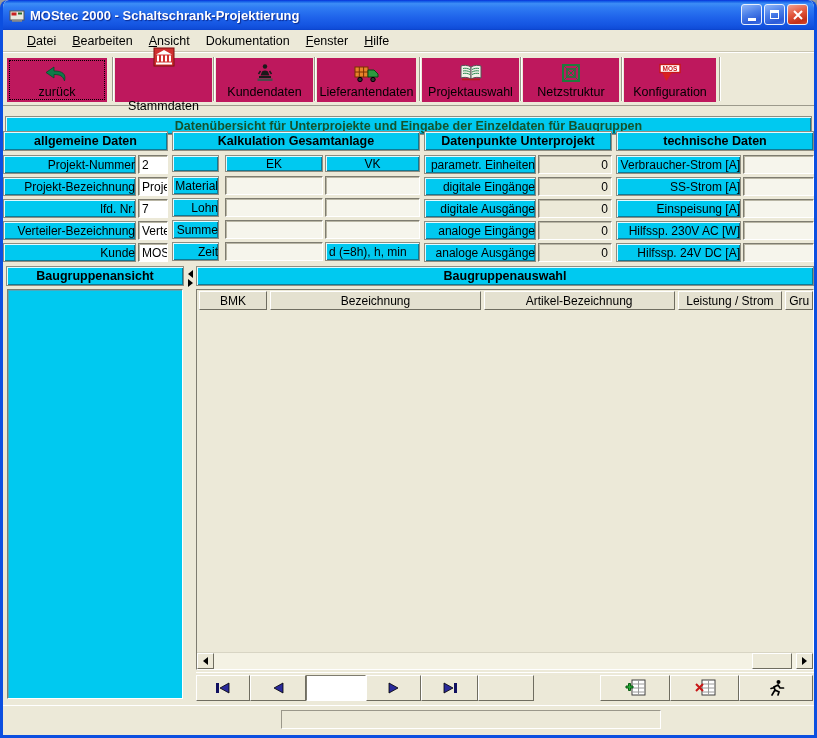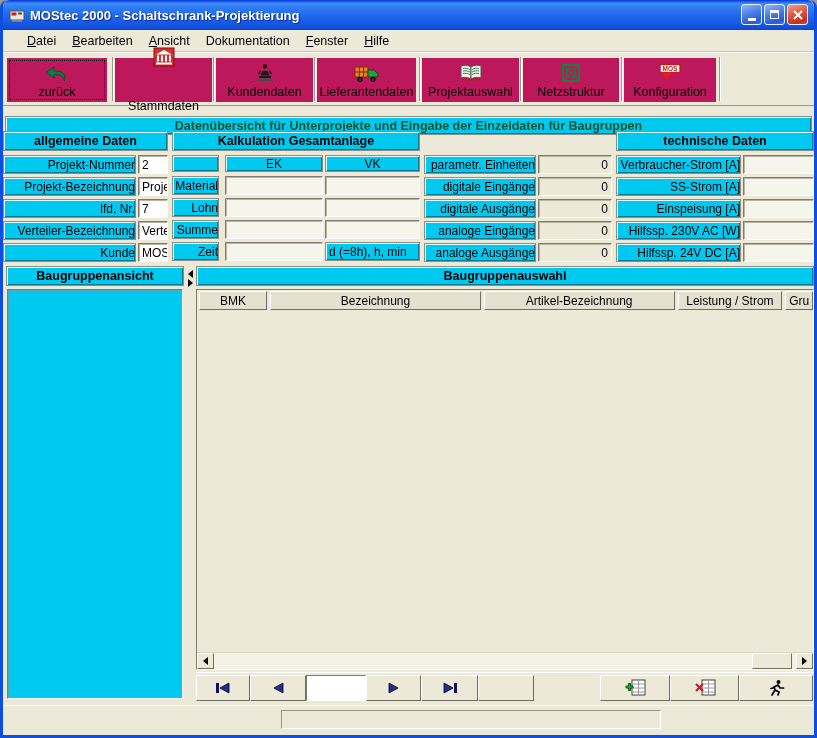--- a/index.html
+++ b/index.html
@@ -335,20 +335,21 @@
     <div class="lbl cyan-raised r2 c0">Summe</div>
     <div class="fld soft r2 c1"></div>
     <div class="fld soft r2 c2"></div>
 
     <div class="lbl cyan-raised r3 c0">Zeit</div>
     <div class="fld soft r3 c1"></div>
     <div class="lbl cyan-raised r3 c2 left">d (=8h), h, min</div>
   </div>
 
   <div class="panel pc">
+    <div class="ttl cyan-raised">Datenpunkte Unterprojekt</div>
     <div class="lbl cyan-raised t0">parametr. Einheiten</div>
     <div class="fld gray t0">0</div>
     <div class="lbl cyan-raised t1">digitale Eingänge</div>
     <div class="fld gray t1">0</div>
     <div class="lbl cyan-raised t2">digitale Ausgänge</div>
     <div class="fld gray t2">0</div>
     <div class="lbl cyan-raised t3">analoge Eingänge</div>
     <div class="fld gray t3">0</div>
     <div class="lbl cyan-raised t4">analoge Ausgänge</div>
     <div class="fld gray t4">0</div>

